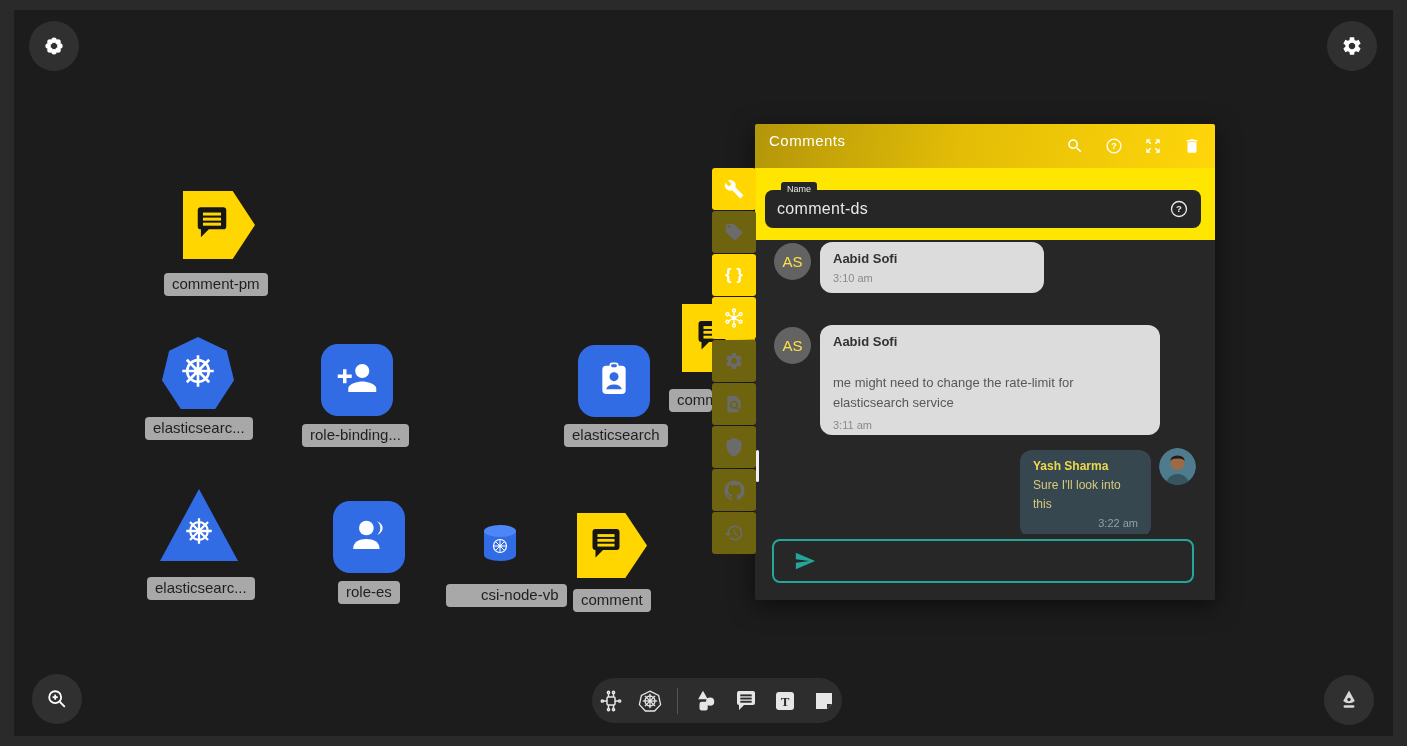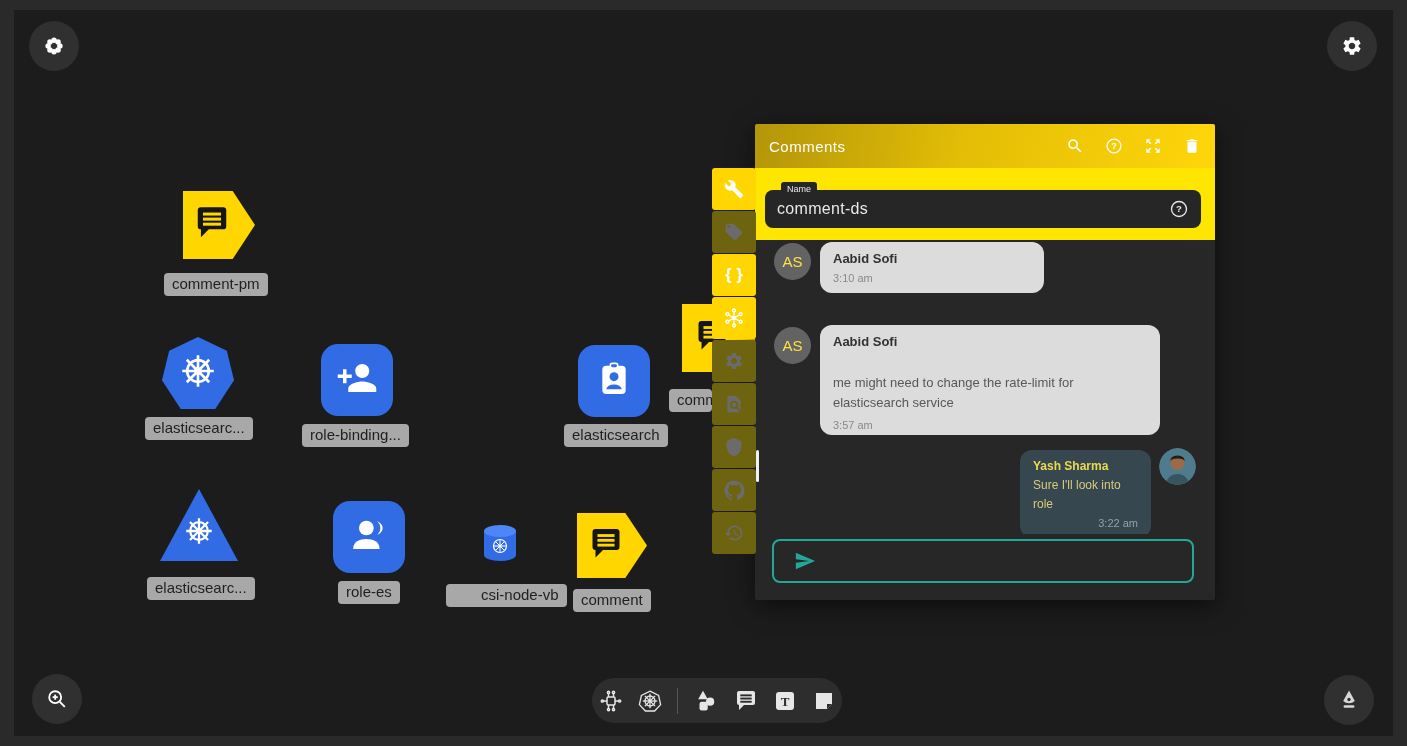--- a/index.html
+++ b/index.html
@@ -27,21 +27,21 @@
   .vbtn { width:44px; height:42px; margin-bottom:1px; display:flex; align-items:center; justify-content:center;
     background:#6e630e; border-radius:3px; cursor:pointer; }
   .vbtn.active { background:#FFD600; }
   .vbtn svg, .vbtn span { display:block; }
 
   
   .panel { position:absolute; left:741px; top:114px; width:460px; height:476px; background:#272727;
     box-shadow:0 6px 24px rgba(0,0,0,.55); z-index:20; border-radius:2px; }
   .panel-header { position:absolute; left:0; top:0; right:0; height:44px;
     background:linear-gradient(100deg,#b3960a 0%, #e3bd06 45%, #ffd60a 100%);
-    display:flex; align-items:center; padding:1px 14px; border-radius:2px 2px 0 0; }
+    display:flex; padding:8px 14px; border-radius:2px 2px 0 0; }
   .panel-title { color:#fff; font-size:15px; letter-spacing:.5px; flex:1; }
   .hdr-icons { display:flex; gap:21px; align-items:center; }
   .hdr-icons .ic { cursor:pointer; display:flex; }
   .name-section { position:absolute; left:0; top:44px; right:0; height:72px; background:#ffe600; }
   .name-input-wrap { position:absolute; left:10px; top:22px; right:14px; height:38px; background:#262626;
     border-radius:8px; display:flex; align-items:center; padding:0 12px; }
   .name-chip { position:absolute; left:26px; top:14px; background:#262626; color:#e8e8e8; font-size:9px;
     padding:2px 6px 3px; border-radius:3px; z-index:2; }
   .name-input { flex:1; background:transparent; border:none; outline:none; color:#e8e8e8; font-size:16px;
     font-family:"Liberation Sans", sans-serif; letter-spacing:.3px; }
@@ -359,26 +359,26 @@
           <div class="author">Aabid Sofi</div>
           <div class="time">3:10 am</div>
         </div>
 
         <div class="avatar" style="left:19px;top:87px;">
             <span>AS</span>
           </div>
         <div class="bubble" style="left:65px;top:85px;width:340px;height:110px;">
           <div class="author" style="margin-bottom:24px;">Aabid Sofi</div>
           <div class="text">me might need to change the rate-limit for elasticsearch service</div>
-          <div class="time">3:57 am</div>
+          <div class="time">3:11 am</div>
         </div>
 
         <div class="bubble bubble-right" style="left:265px;top:210px;width:131px;">
           <div class="author">Yash Sharma</div>
-          <div class="text">Sure I'll look into role</div>
+          <div class="text">Sure I'll look into this</div>
           <div class="time">3:22 am</div>
         </div>
         <div class="photo-avatar" style="left:404px;top:208px;">
           <svg width="37" height="37" viewBox="0 0 37 37">
             <circle cx="18.5" cy="18.5" r="18.5" fill="#4e7c8e"></circle>
             <circle cx="18.5" cy="15" r="7" fill="#9c6b45"></circle>
             <path d="M11 14.5 Q11 7.5 18.5 7.5 Q26 7.5 26 14.5 Q26 10.5 18.5 10.5 Q11 10.5 11 14.5 Z" fill="#261b16"></path>
             <path d="M7 37 a11.5 11 0 0 1 23 0 Z" fill="#37555e"></path>
           </svg>
         </div>

